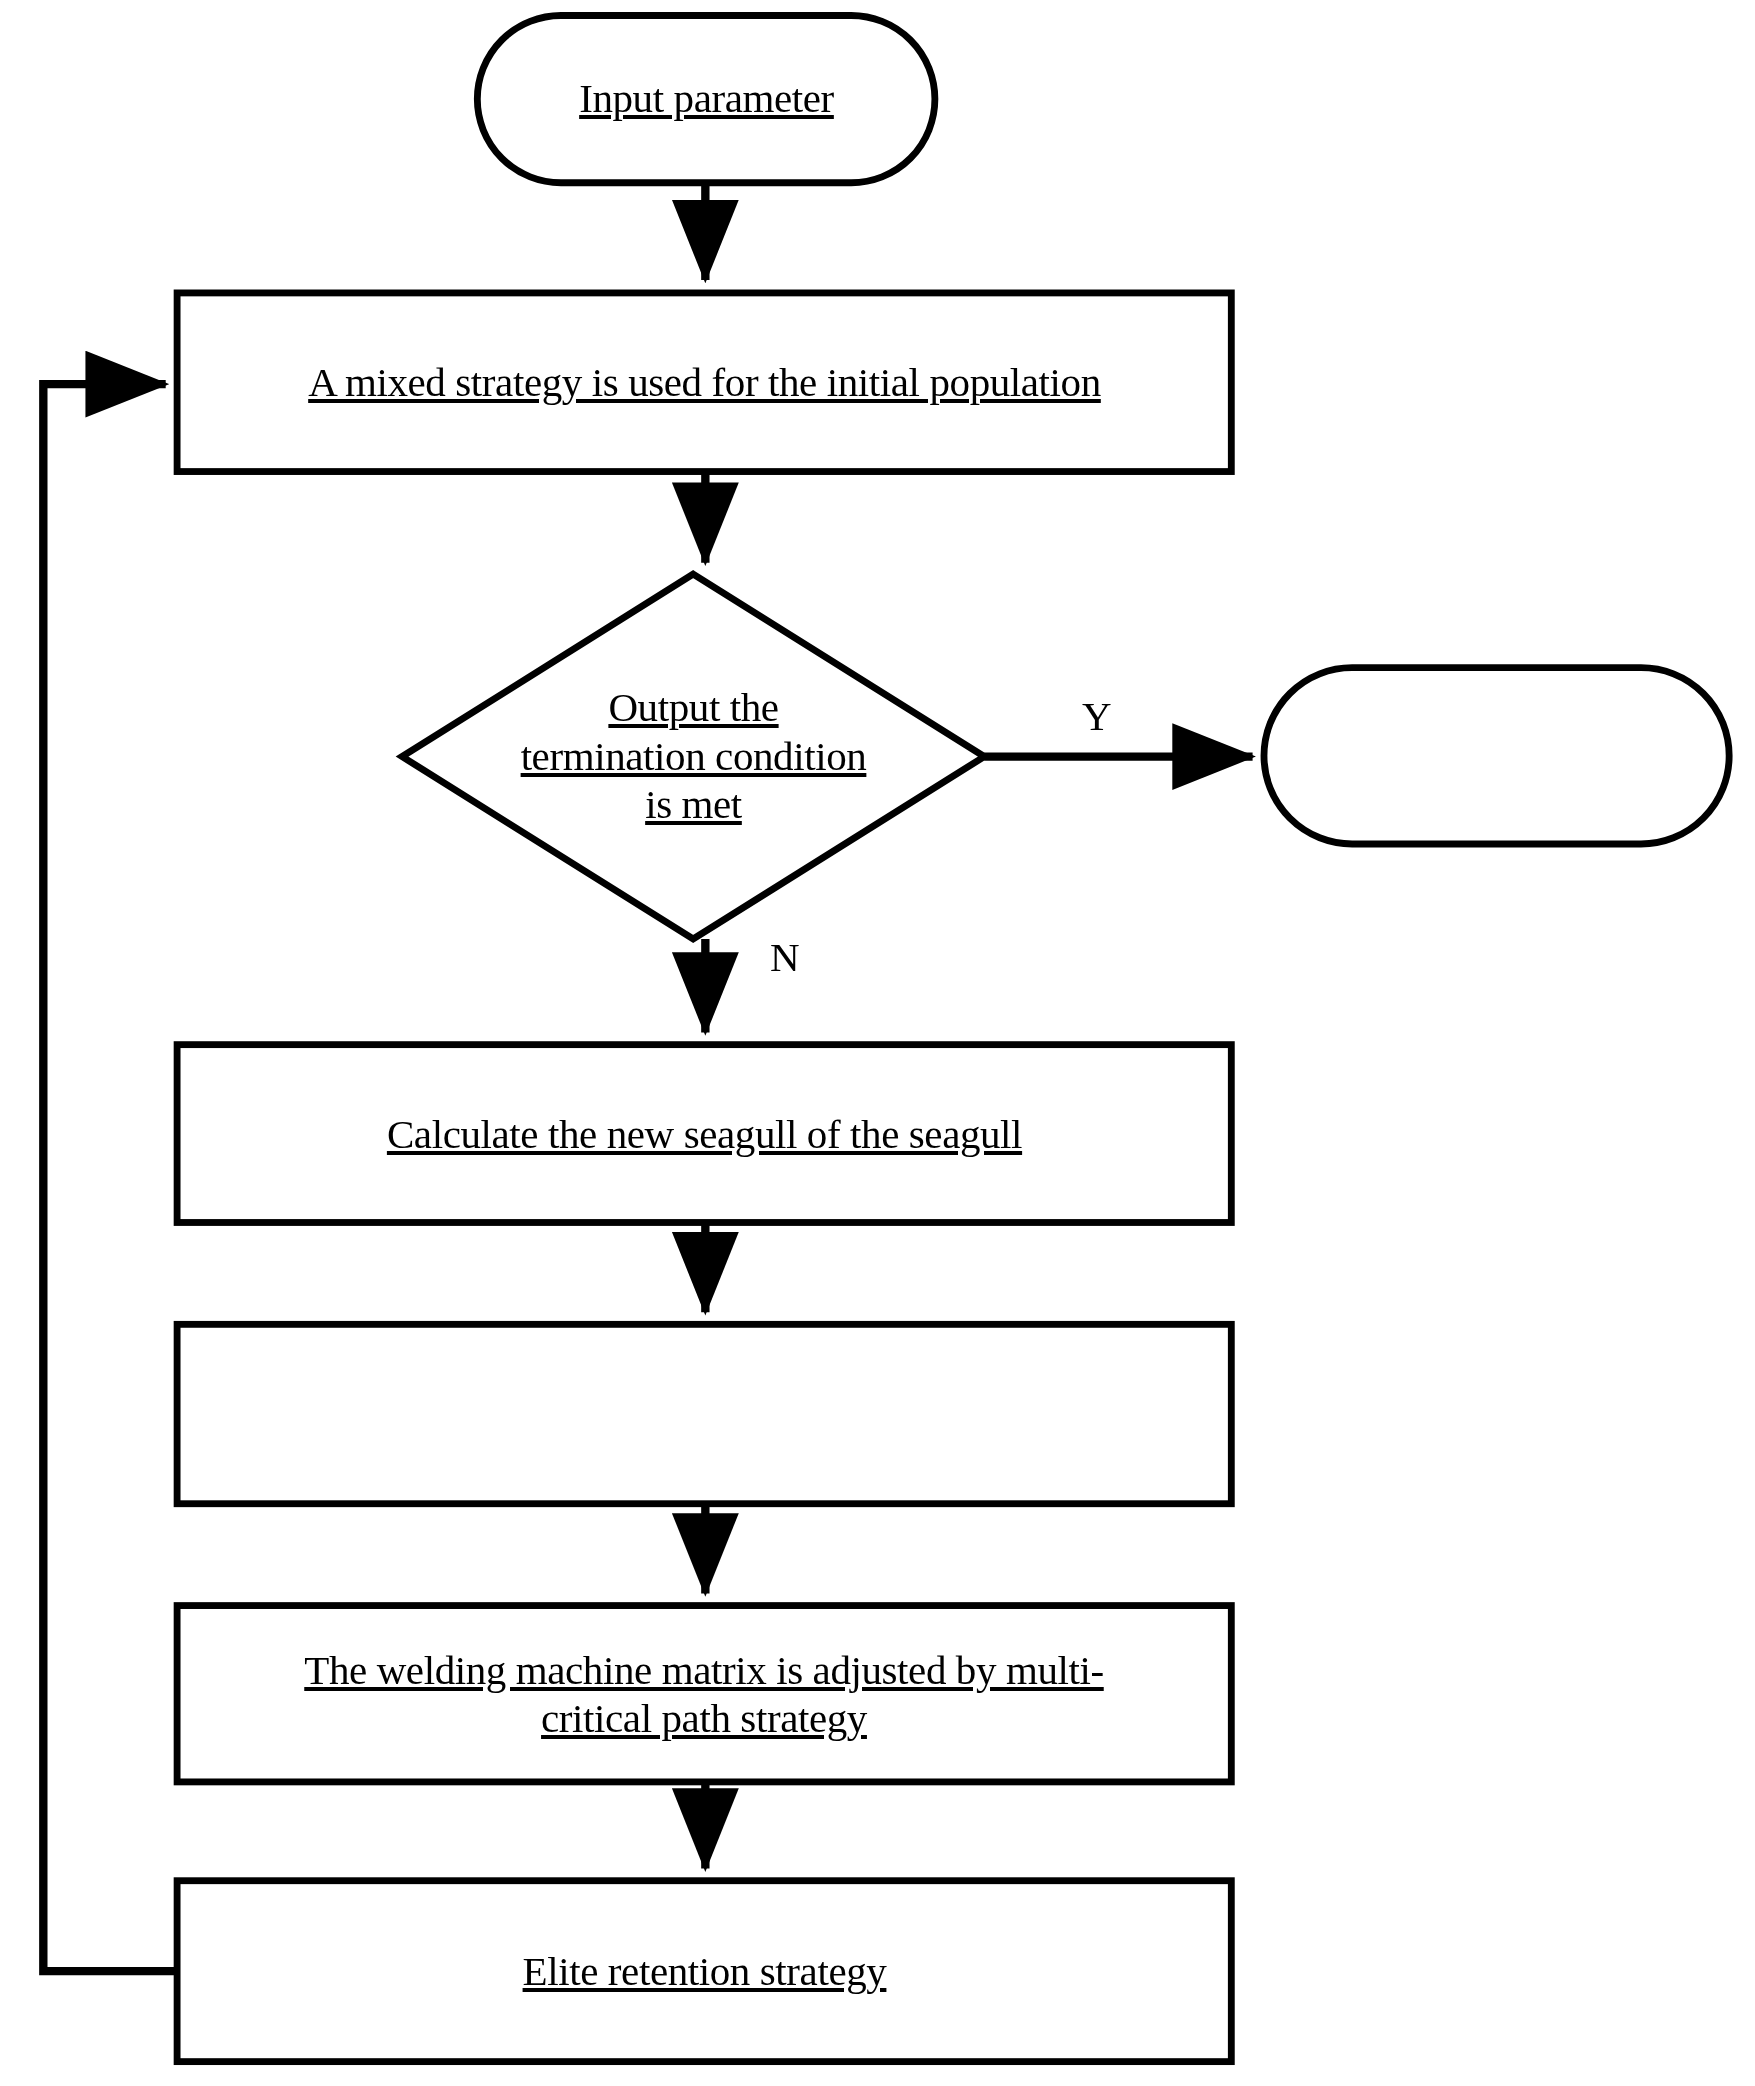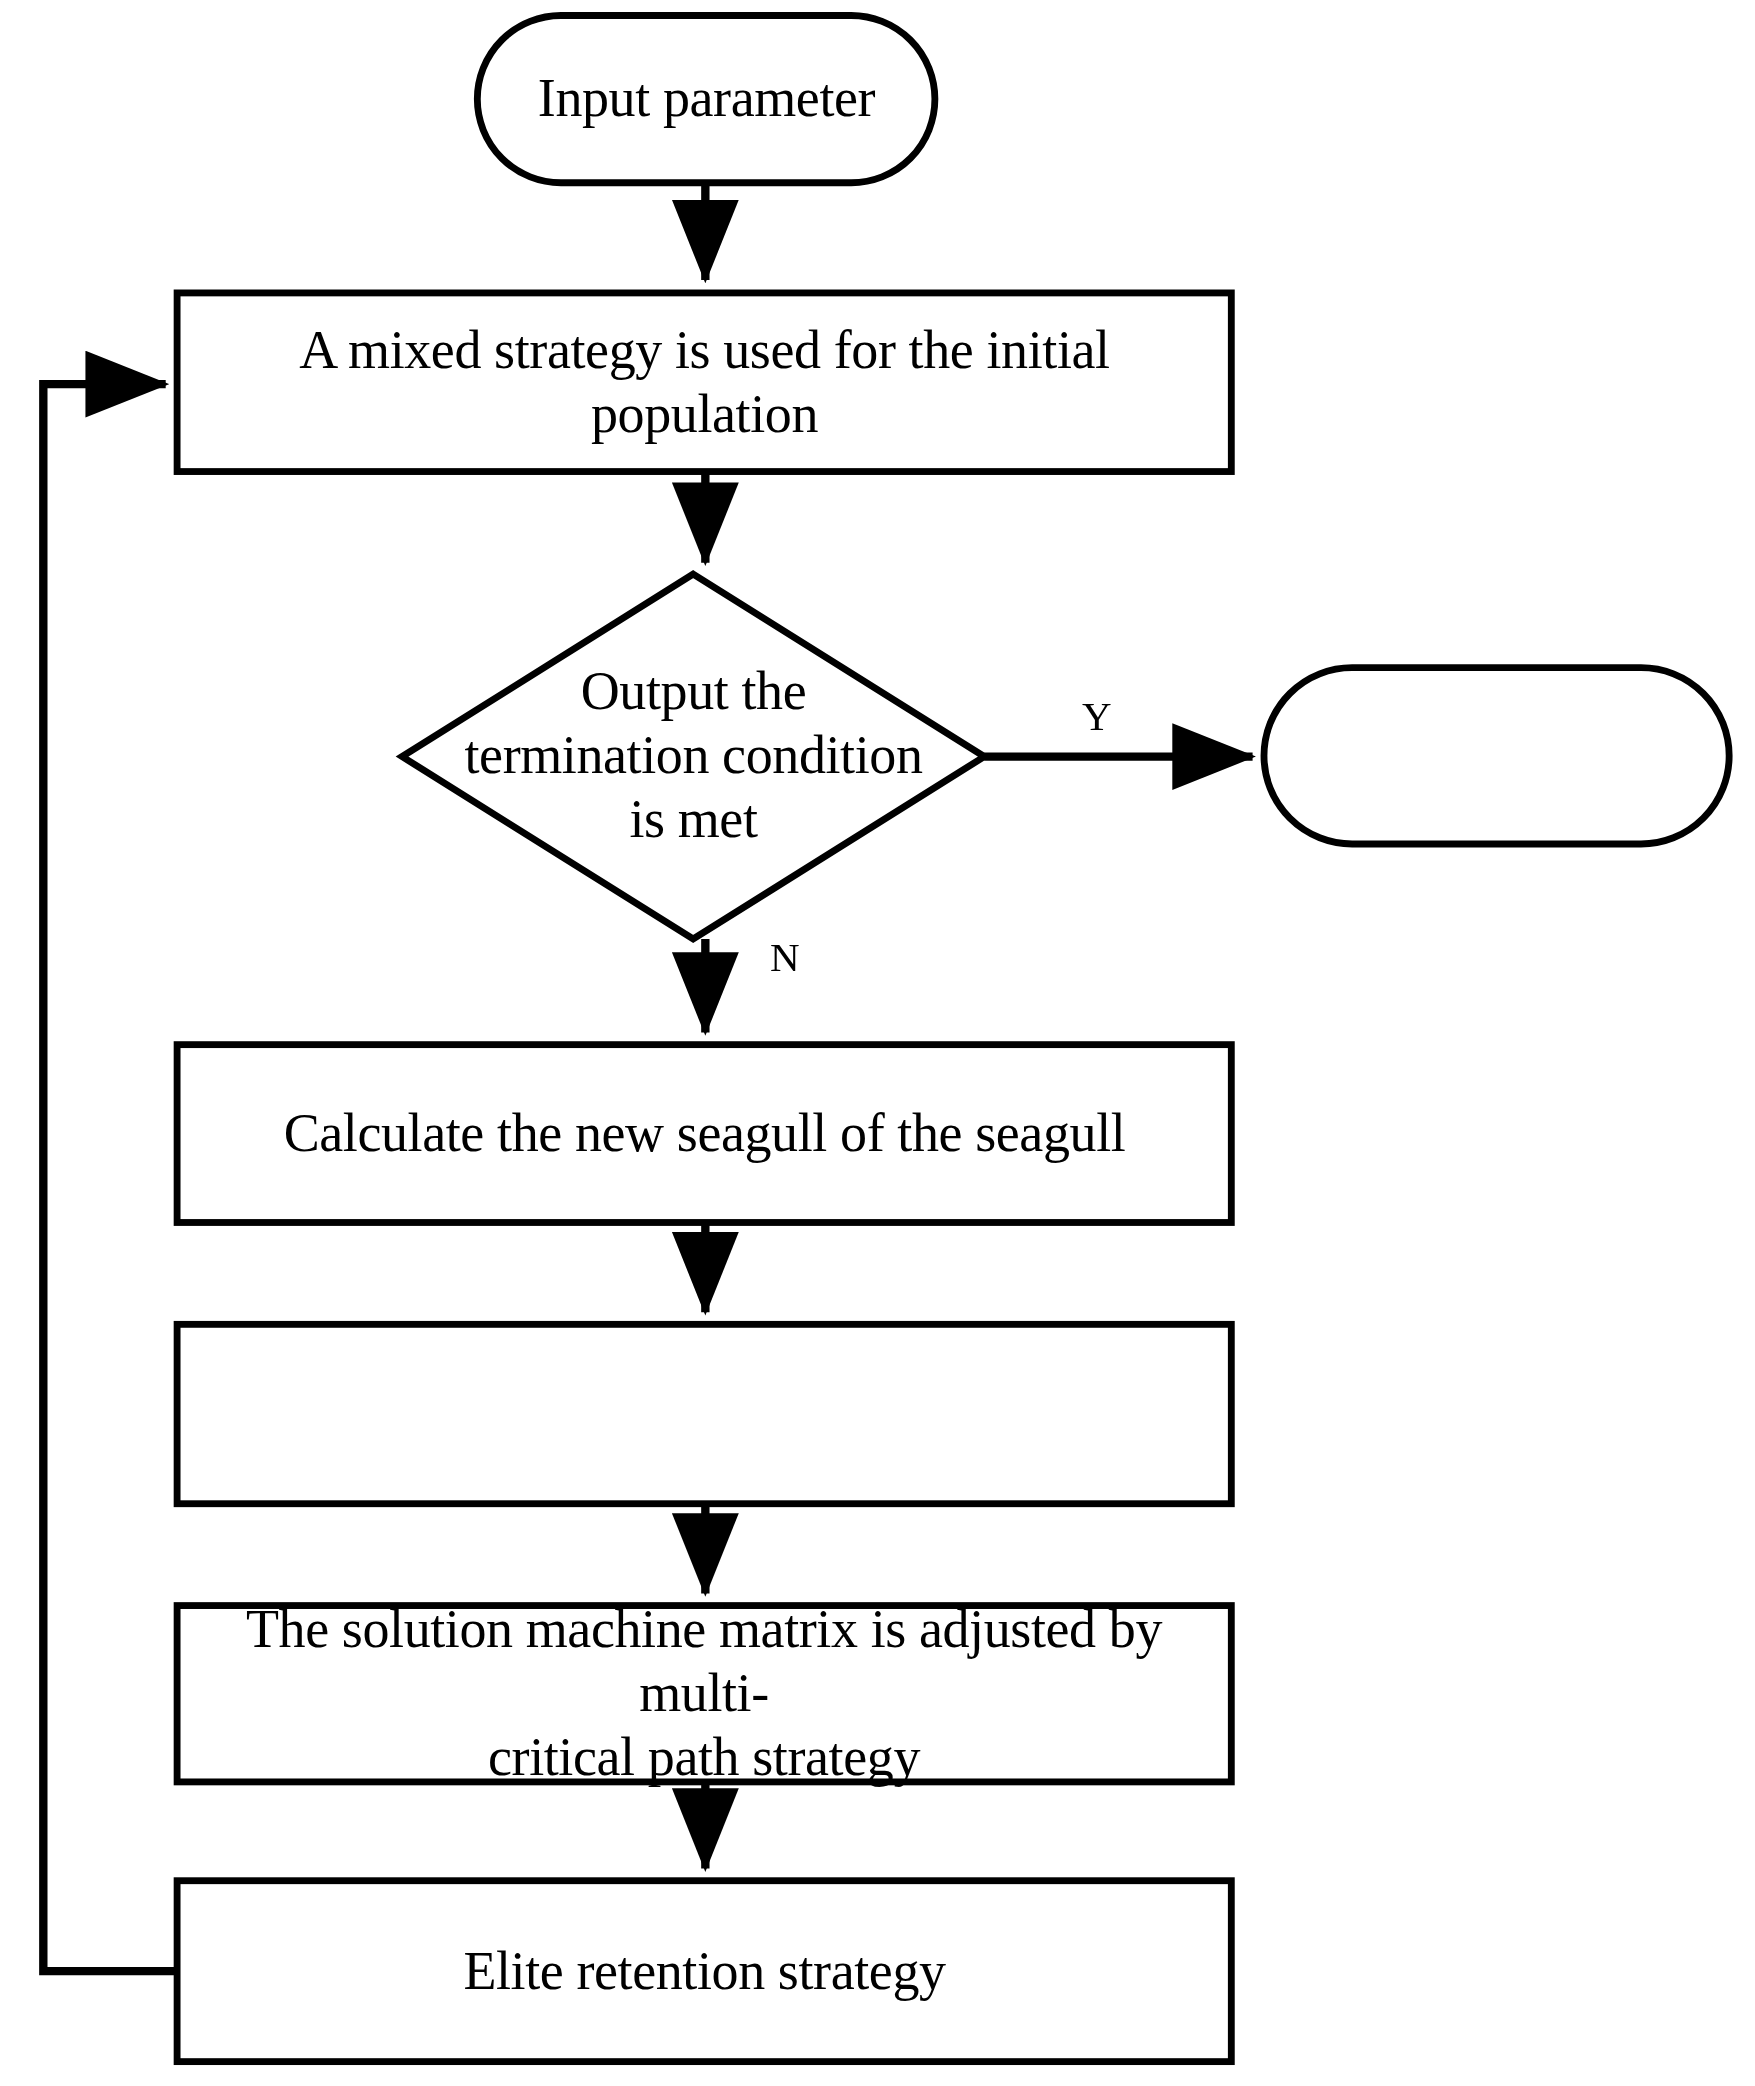--- a/index.html
+++ b/index.html
@@ -26,25 +26,26 @@
     height: 2087px;
   }
   .node-label {
     position: absolute;
     display: flex;
     align-items: center;
     justify-content: center;
     text-align: center;
     color: #000000;
     font-family: "Liberation Serif", "DejaVu Serif", serif;
-    font-size: 54px;
+    font-size: 41px;
     line-height: 1.18;
     letter-spacing: -0.4px;
     white-space: pre-line;
     pointer-events: none;
+    text-decoration: underline;
   }
   .edge-label {
     position: absolute;
     color: #000000;
     font-family: "Liberation Serif", "DejaVu Serif", serif;
     font-size: 41px;
     line-height: 1;
   }
 </style>
 </head>
@@ -97,21 +98,21 @@
   <div class="node-label" style="left:200px; top:293px; width:1009px; height:179px;">A mixed strategy is used for the initial population</div>
 
   <div class="node-label" style="left:456px; top:642px; width:475px; height:228px;">Output the
 termination condition
 is met</div>
 
 
   <div class="node-label" style="left:200px; top:1045px; width:1009px; height:178px;">Calculate the new seagull of the seagull</div>
 
 
-  <div class="node-label" style="left:192px; top:1606px; width:1024px; height:176px;">The solution machine matrix is adjusted by multi-
+  <div class="node-label" style="left:192px; top:1606px; width:1024px; height:176px;">The welding machine matrix is adjusted by multi-
 critical path strategy</div>
 
   <div class="node-label" style="left:200px; top:1881px; width:1009px; height:181px;">Elite retention strategy</div>
 
   <div class="edge-label" style="left:1082px; top:696px;">Y</div>
 
   <div class="edge-label" style="left:770px; top:937px;">N</div>
 
 </div>
 

